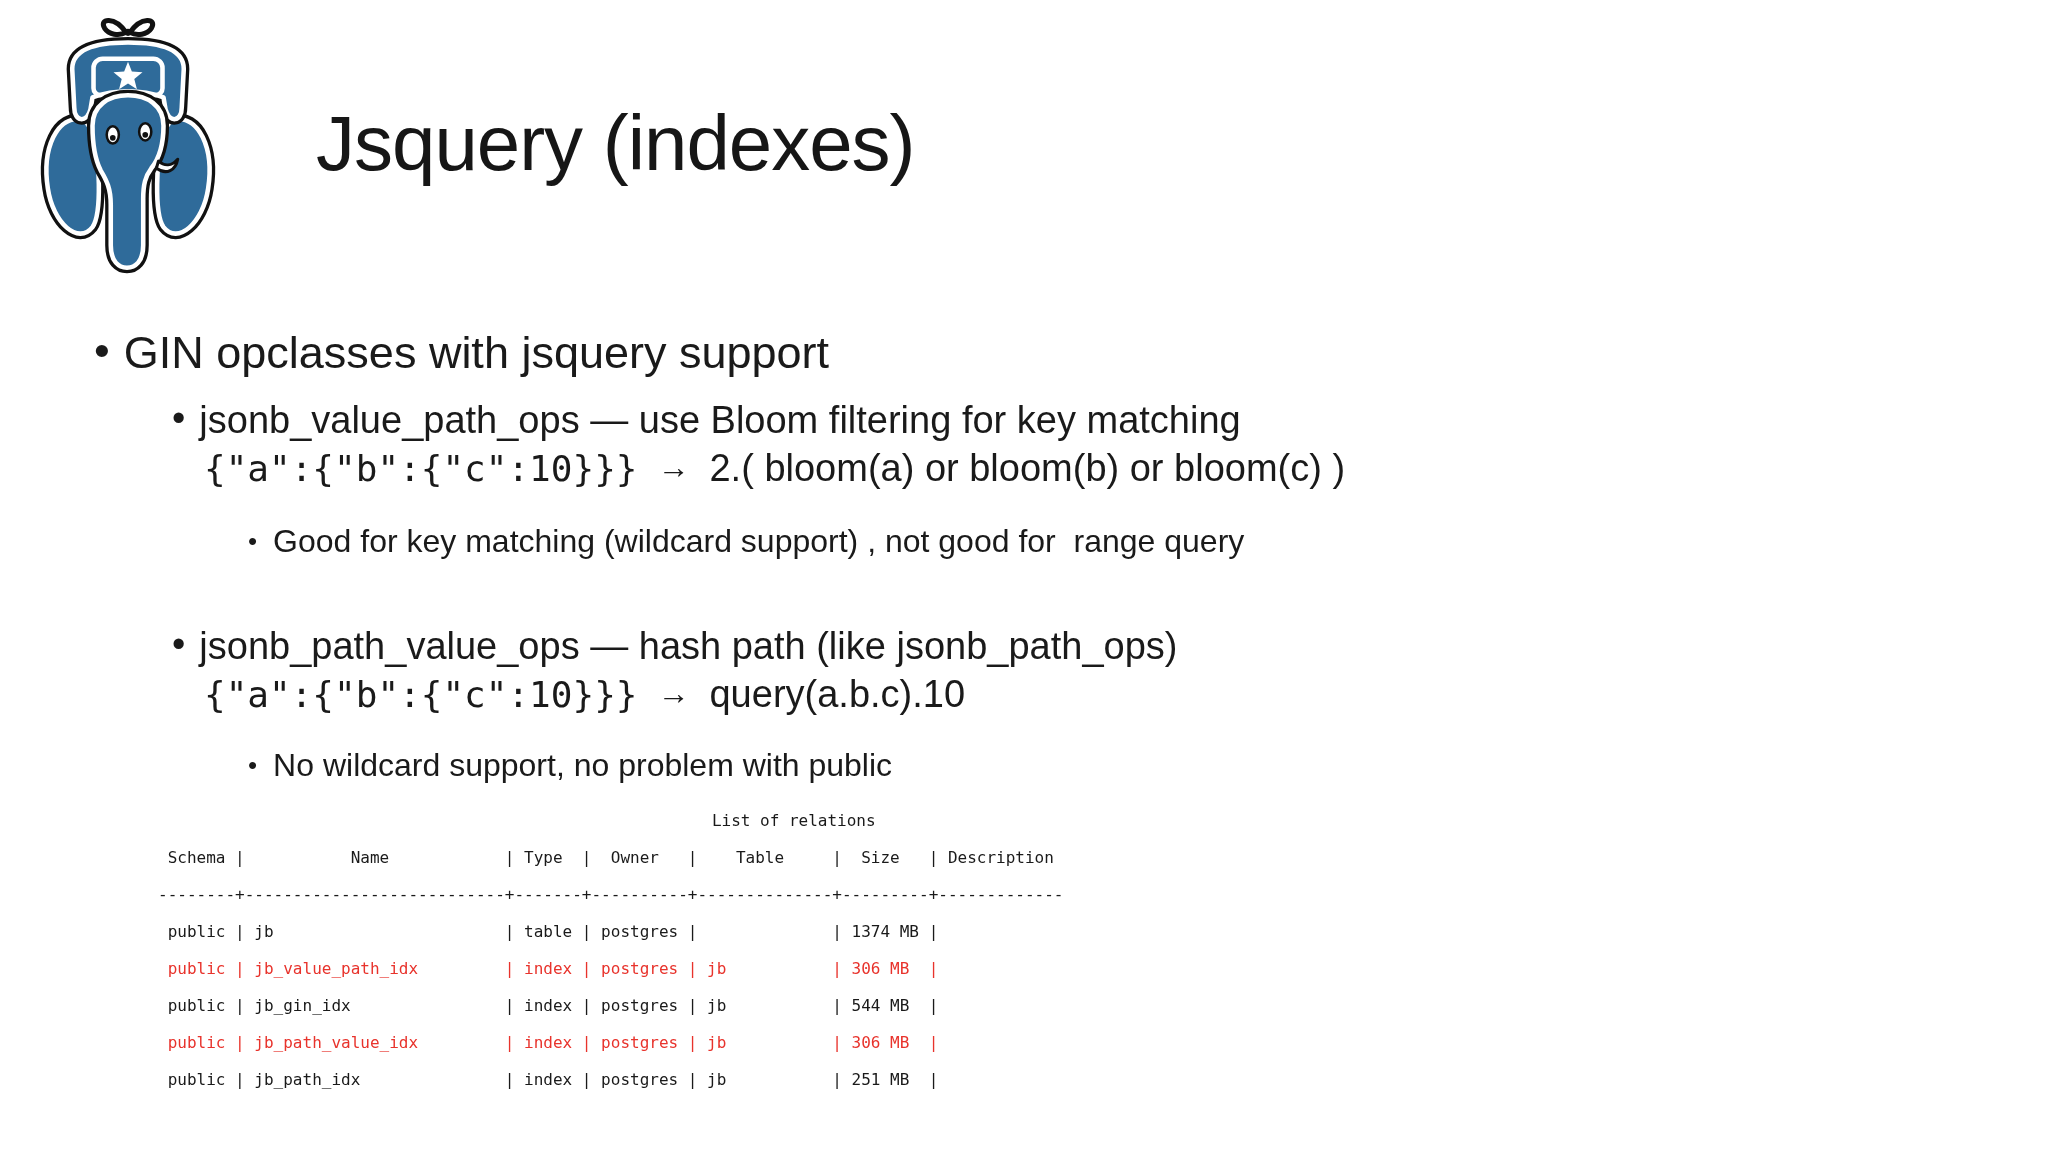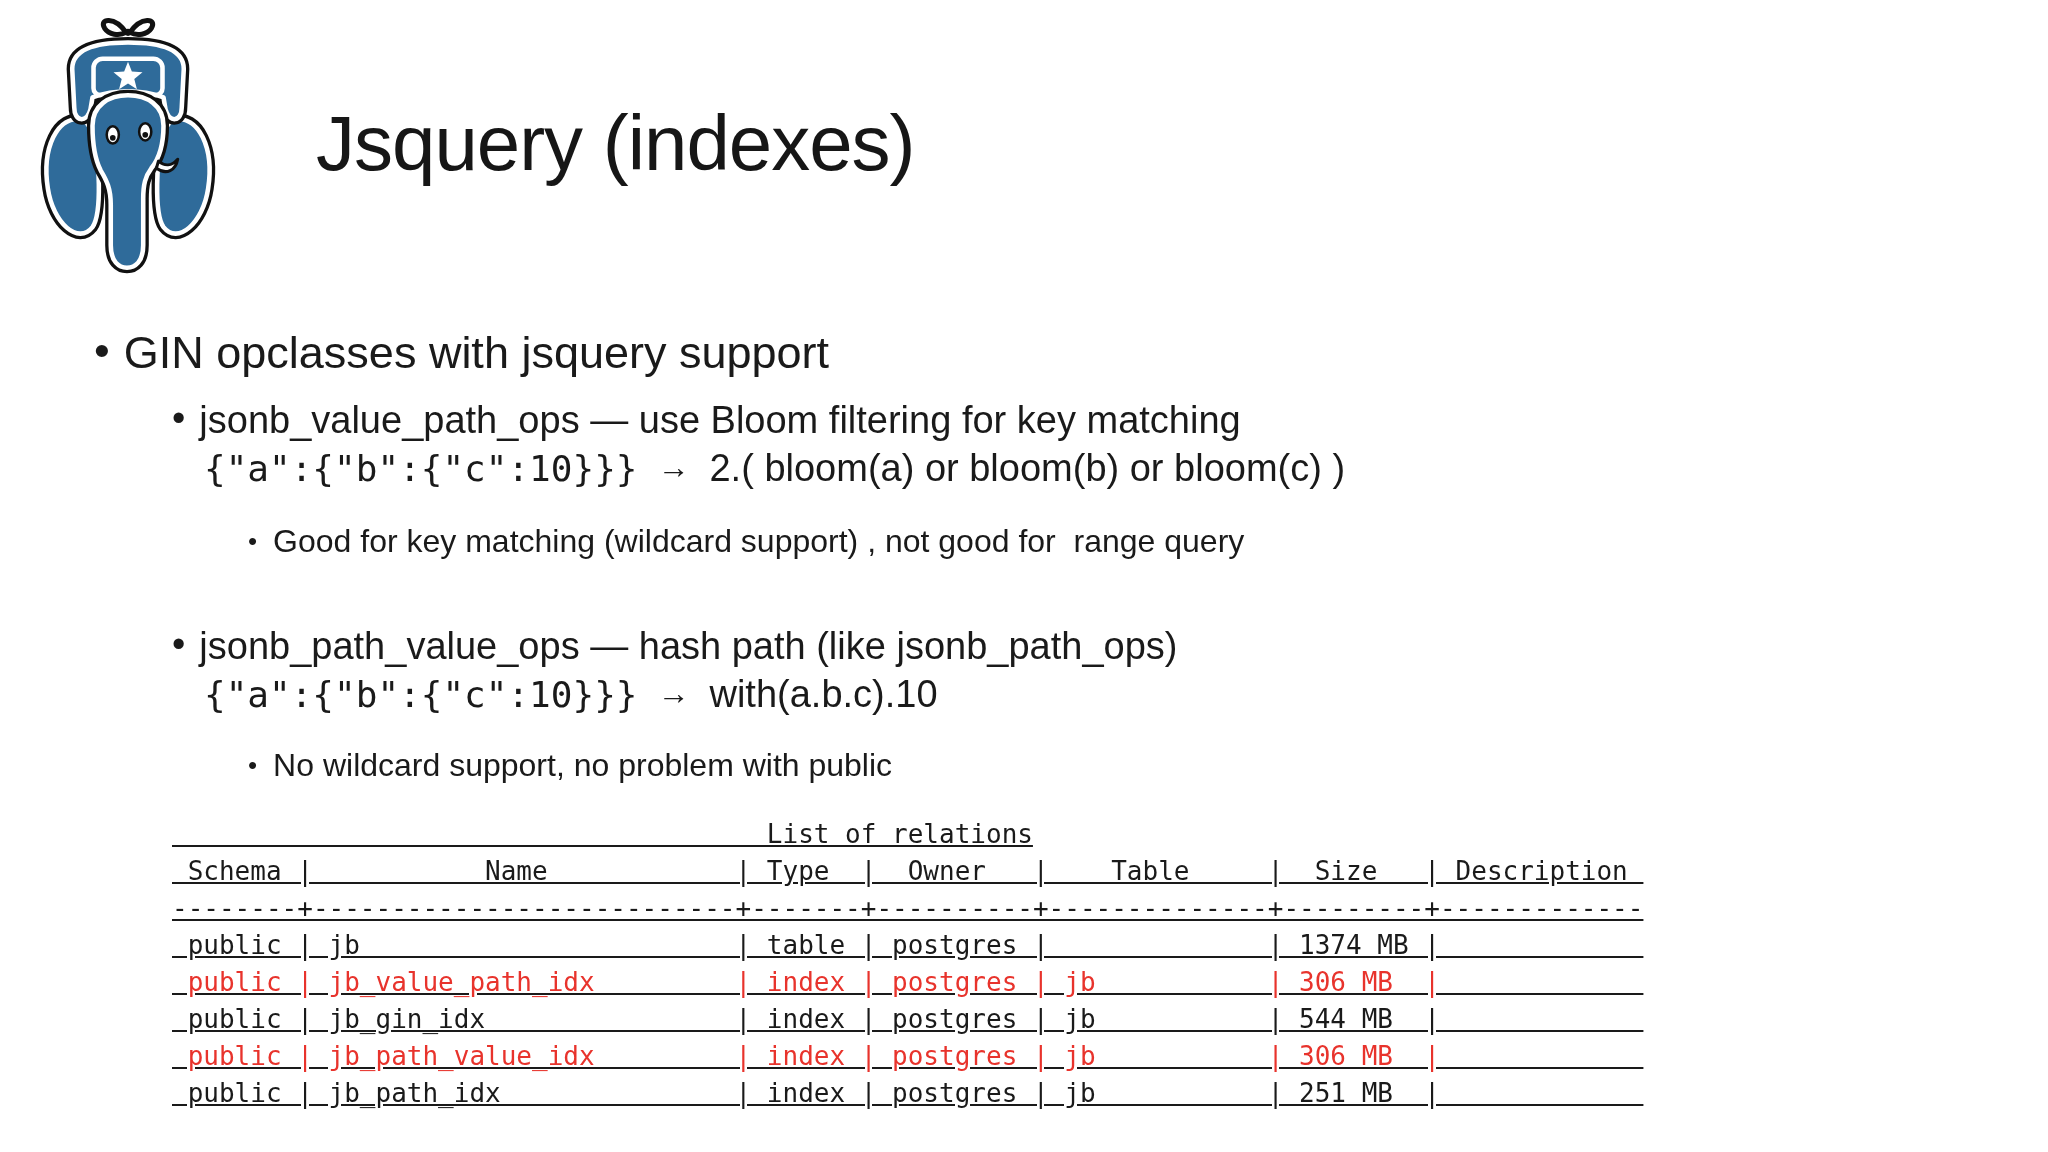--- a/index.html
+++ b/index.html
@@ -1,38 +1,38 @@
 <!DOCTYPE html>
 <html style="--hl: #e8332c;"><head>
 <meta charset="utf-8">
 <style>
   html,body{margin:0;padding:0;background:#fff;}
   .slide{position:relative;width:1728px;height:1152px;background:#fff;overflow:hidden;
-         font-family:"Liberation Sans",sans-serif;color:#1a1a1a;}
+         font-family:"Liberation Sans",sans-serif;color:#1a1a1a;text-align:center;}
   .logo{position:absolute;left:18px;top:6px;width:220px;height:284px;}
   .title{position:absolute;left:316px;top:98px;margin:0;font-size:78px;font-weight:400;
          letter-spacing:-1px;color:#161616;white-space:pre;}
   .line{position:absolute;white-space:pre-wrap;line-height:1.2;}
   .bullet::before{content:"•";display:inline-block;margin-right:14px;transform:translateY(-2px);}
   .l1{left:94px;top:326px;font-size:45px;}
   .l2{left:172px;font-size:38px;}
   .l2.i1{top:398px;}
   .l2.i2{top:624px;}
   .codeline{left:204px;font-size:38px;}
   .codeline.c1{top:446px;}
   .codeline.c2{top:672px;}
   .mono{font-family:"DejaVu Sans Mono",monospace;font-size:36px;}
   .arrow{display:inline-block;margin:0 20px;font-size:32px;transform:translateY(-3px);}
   .l3{left:248px;font-size:32px;}
   .l3.n1{top:522px;}
   .l3.n2{top:746px;}
   .l3::before{margin-right:16px;font-size:26px;}
-  .tbl{position:absolute;left:158px;top:802px;margin:14px;
-       font-family:"DejaVu Sans Mono",monospace;font-size:26px;line-height:37px;
-       color:#1a1a1a;white-space:pre;text-decoration:underline;}
+  .tbl{position:absolute;left:158px;top:802px;margin:0;
+       font-family:"DejaVu Sans Mono",monospace;font-size:16px;line-height:37px;
+       color:#1a1a1a;white-space:pre;}
   .tbl .hl{color:var(--hl,#e8332c);}
 </style>
 </head>
 <body>
 
 <div class="slide">
 
   <svg class="logo" viewBox="0 0 210 280" stroke-linejoin="round" stroke-linecap="round">
 
     <path d="M62,112 C34,106 20,142 26,180 C31,214 56,236 70,218 C80,204 76,150 72,126 Z" fill="none" stroke="#111" stroke-width="11"></path>
@@ -65,18 +65,18 @@
 
   <h1 class="title">Jsquery (indexes)</h1>
 
   <div class="line l2 i1 bullet"><span>jsonb_value_path_ops — use Bloom filtering for key matching</span></div>
 
   <div class="line l1 bullet"><span>GIN opclasses with jsquery support</span></div>
   <div class="line codeline c1"><span class="mono">{"a":{"b":{"c":10}}}</span><span class="arrow">→</span><span>2.( bloom(a) or bloom(b) or bloom(c) )</span></div>
   <div class="line l2 i2 bullet"><span>jsonb_path_value_ops — hash path (like jsonb_path_ops)</span></div>
 
   <div class="line l3 n1 bullet"><span>Good for key matching (wildcard support) , not good for  range query</span></div>
-  <div class="line codeline c2"><span class="mono">{"a":{"b":{"c":10}}}</span><span class="arrow">→</span><span>with(a.b.c).10</span></div>
+  <div class="line codeline c2"><span class="mono">{"a":{"b":{"c":10}}}</span><span class="arrow">→</span><span>query(a.b.c).10</span></div>
   <div class="line l3 n2 bullet"><span>No wildcard support, no problem with public</span></div>
 
   <pre class="tbl" id="relations-pre"><div>                                      List of relations</div><div> Schema |           Name            | Type  |  Owner   |    Table     |  Size   | Description </div><div>--------+---------------------------+-------+----------+--------------+---------+-------------</div><div> public | jb                        | table | postgres |              | 1374 MB |             </div><div class="hl"> public | jb_value_path_idx         | index | postgres | jb           | 306 MB  |             </div><div> public | jb_gin_idx                | index | postgres | jb           | 544 MB  |             </div><div class="hl"> public | jb_path_value_idx         | index | postgres | jb           | 306 MB  |             </div><div> public | jb_path_idx               | index | postgres | jb           | 251 MB  |             </div></pre>
 
 </div>
 
 </body></html>

